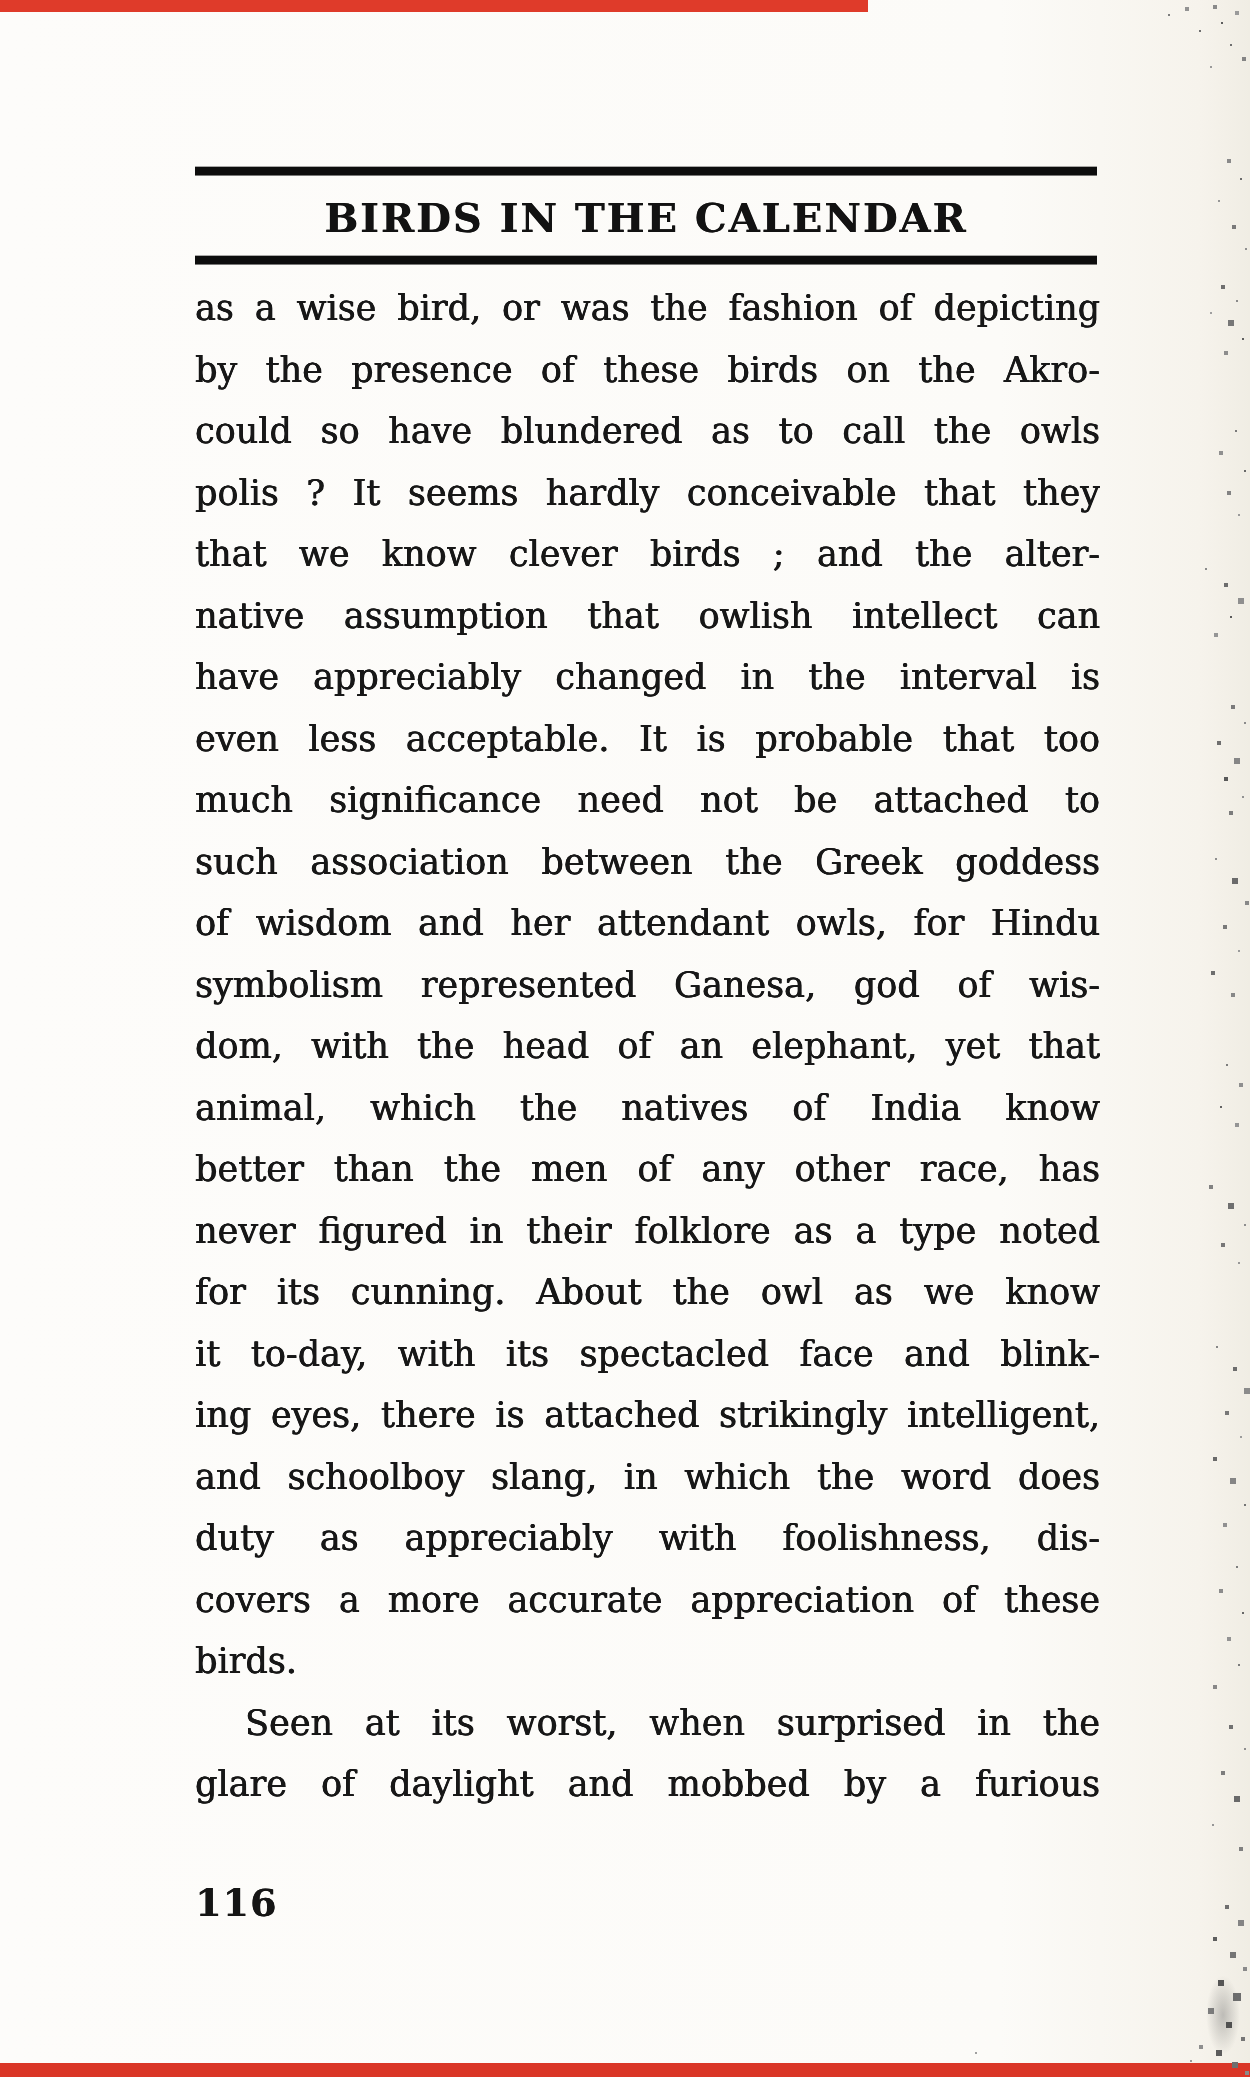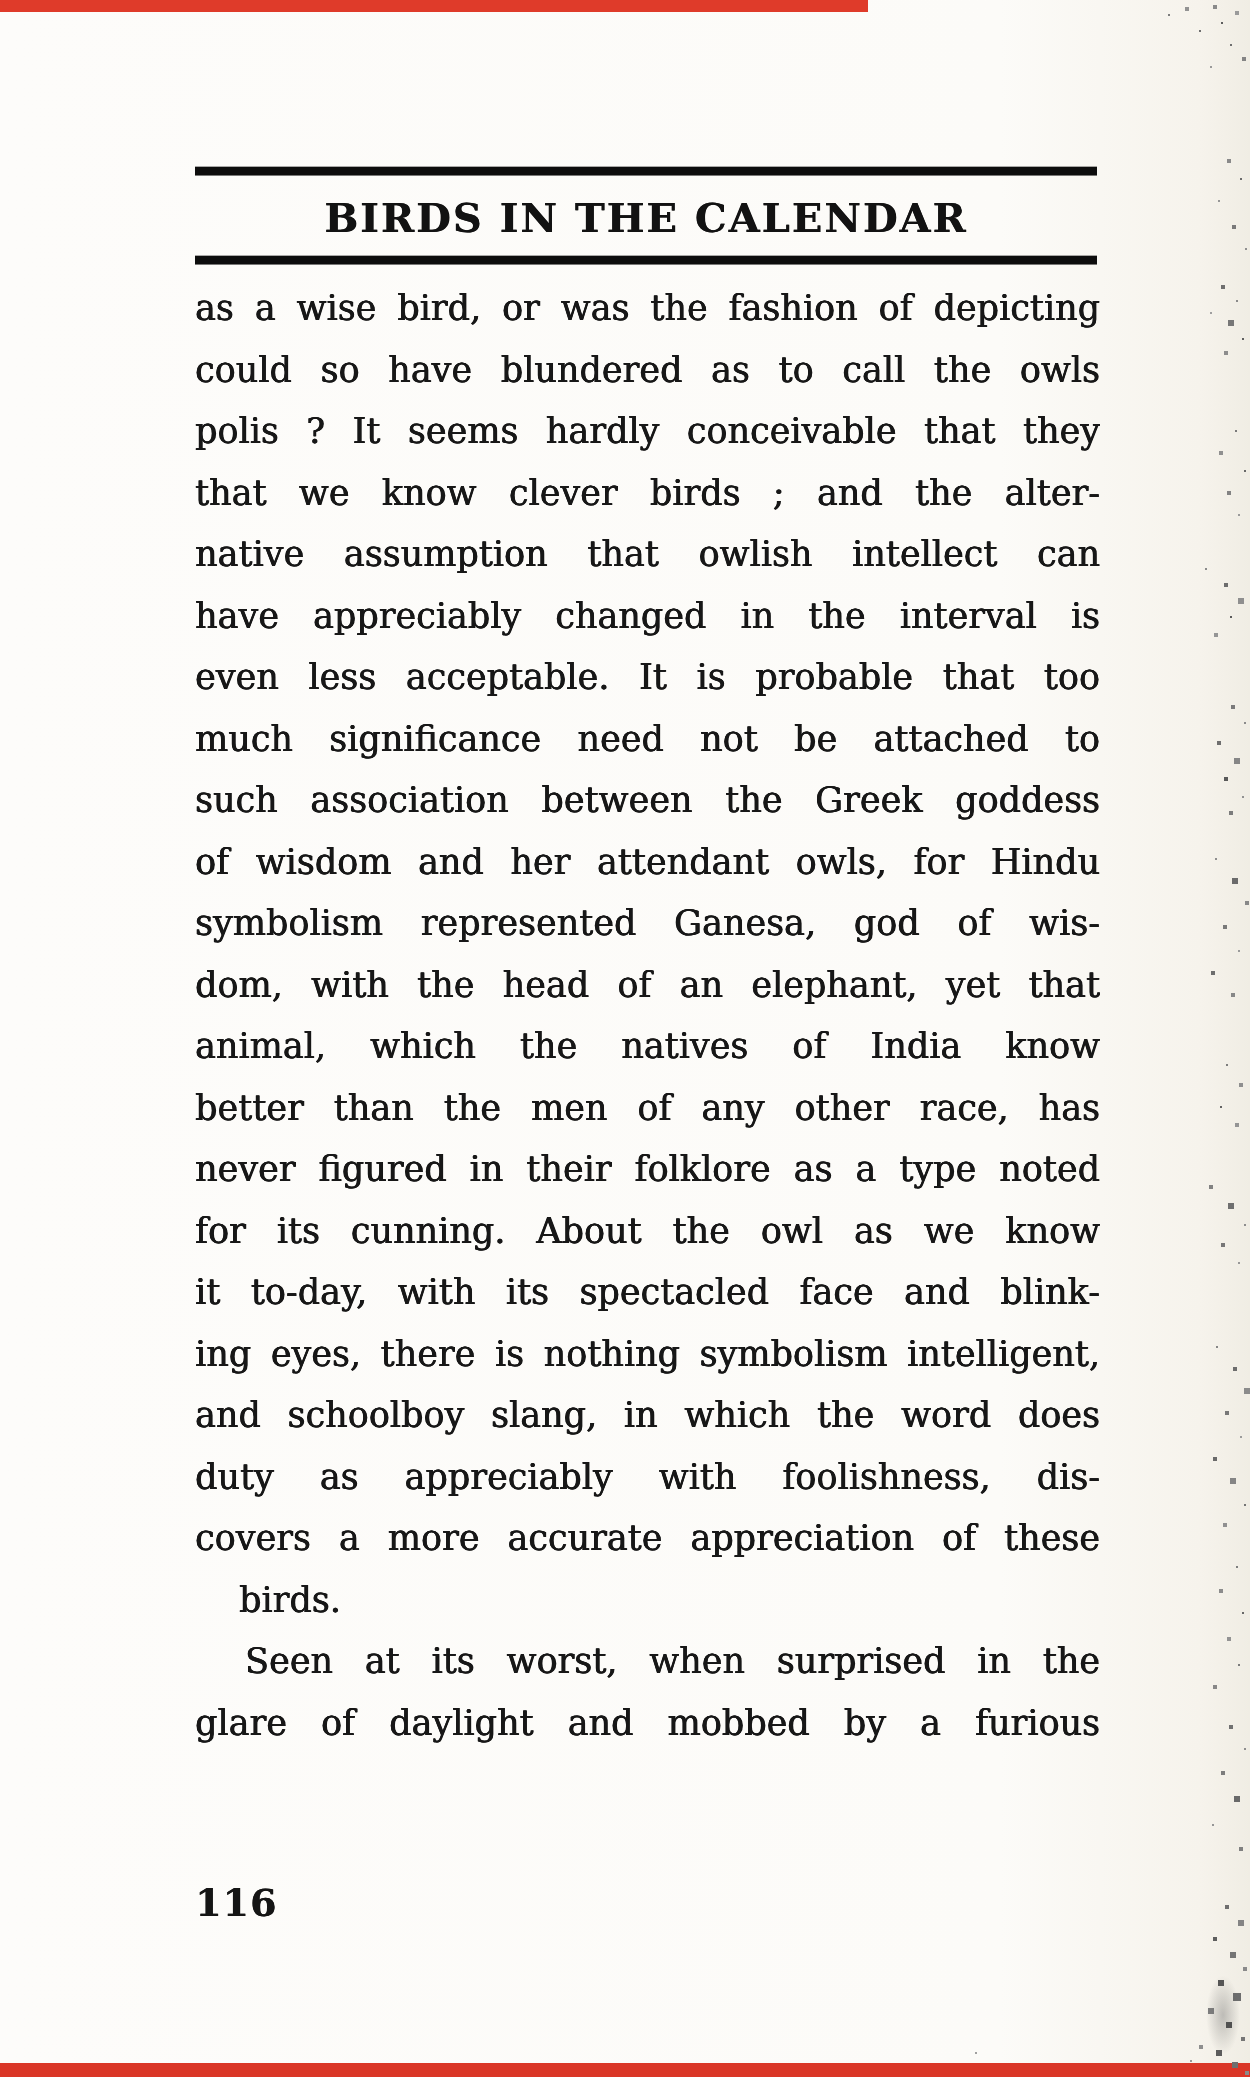--- a/index.html
+++ b/index.html
@@ -19,21 +19,21 @@
     position:absolute;left:195px;top:194px;width:902px;margin:0;
     text-align:center;font-size:40px;font-weight:bold;letter-spacing:2px;
     color:#121212;text-shadow:.4px 0 0 #121212;
   }
   .bodytext{position:absolute;left:195px;top:278px;width:905px;}
   .line{
     height:61.5px;line-height:61.5px;font-size:35px;overflow:hidden;
     text-align:justify;text-align-last:justify;
     color:#171717;text-shadow:.45px 0 0 #171717,-.2px 0 0 #171717;
   }
-  .line.natural{text-align:left;text-align-last:left;margin-left:44px;}
+  .line.natural{text-align:left;text-align-last:left;}
   .line.indent{text-indent:50px;}
   .page-number{
     position:absolute;left:195px;top:1880px;width:902px;text-align:left;
     font-size:38px;font-weight:600;letter-spacing:1px;color:#151515;
     text-shadow:.4px 0 0 #151515;
   }
   
   .speckles{position:absolute;left:0;top:0;width:2px;height:2px;background:transparent;pointer-events:none;
     box-shadow:
     1168px 14px 0 0 #7d7d7d,1186px 8px 0 1px #939393,1199px 30px 0 0 #6f6f6f,1214px 6px 0 1px #8a8a8a,
@@ -72,37 +72,38 @@
   <div class="edge edge-bottom"></div>
 
   <div class="rule rule-top"></div>
 
   <h1 class="running-head">BIRDS IN THE CALENDAR</h1>
 
   <div class="rule rule-bottom"></div>
 
   <div class="bodytext">
       <div class="line">as a wise bird, or was the fashion of depicting</div>
+      <div class="line">by the presence of these birds on the Akro-</div>
       <div class="line">could so have blundered as to call the owls</div>
       <div class="line">polis ? It seems hardly conceivable that they</div>
       <div class="line">that we know clever birds ; and the alter-</div>
       <div class="line">native assumption that owlish intellect can</div>
       <div class="line">have appreciably changed in the interval is</div>
       <div class="line">even less acceptable. It is probable that too</div>
       <div class="line">much significance need not be attached to</div>
       <div class="line">such association between the Greek goddess</div>
       <div class="line">of wisdom and her attendant owls, for Hindu</div>
       <div class="line">symbolism represented Ganesa, god of wis-</div>
       <div class="line">dom, with the head of an elephant, yet that</div>
       <div class="line">animal, which the natives of India know</div>
       <div class="line">better than the men of any other race, has</div>
       <div class="line">never figured in their folklore as a type noted</div>
       <div class="line">for its cunning. About the owl as we know</div>
       <div class="line">it to-day, with its spectacled face and blink-</div>
-      <div class="line">ing eyes, there is nothing symbolism intelligent,</div>
+      <div class="line">ing eyes, there is attached strikingly intelligent,</div>
       <div class="line">and schoolboy slang, in which the word does</div>
       <div class="line">duty as appreciably with foolishness, dis-</div>
       <div class="line">covers a more accurate appreciation of these</div>
       <div class="line natural">birds.</div>
       <div class="line indent">Seen at its worst, when surprised in the</div>
       <div class="line">glare of daylight and mobbed by a furious</div>
     </div>
 
   <div class="page-number">116</div>
 

